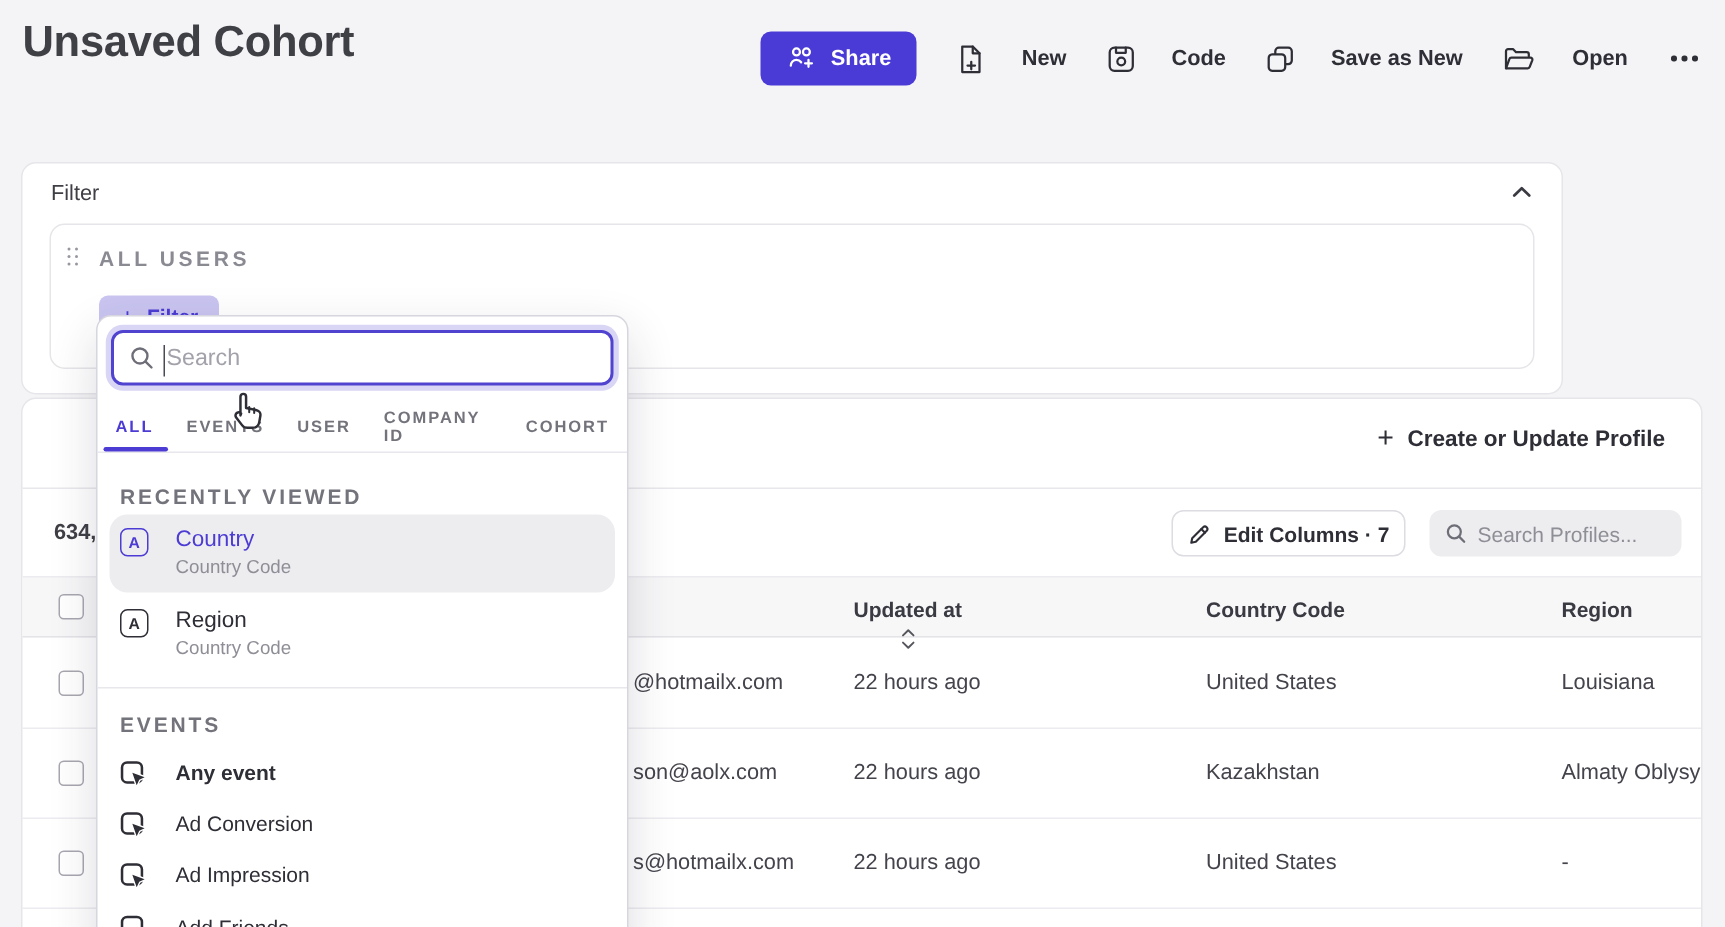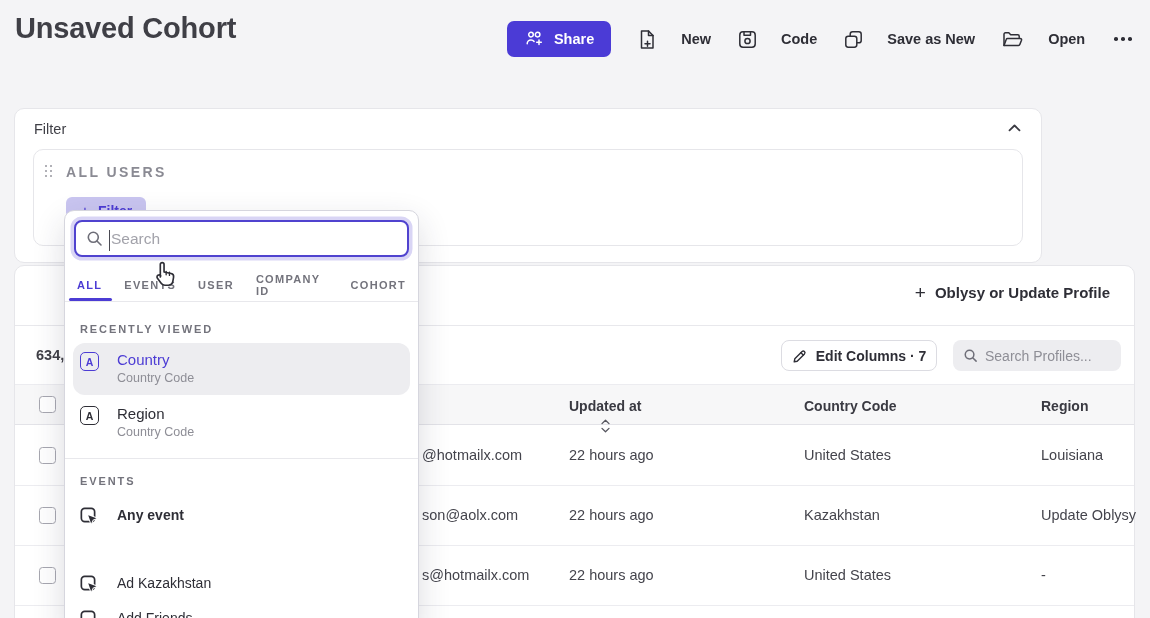--- a/index.html
+++ b/index.html
@@ -44,21 +44,21 @@
     display:flex; align-items:center; gap:8px; padding:0 10px; }
   .search-box input { flex:1; border:none; outline:none; font-family:inherit; font-size:15.5px; color:#0369a1; background:transparent; }
   .search-box input::placeholder { color:#a2a2aa; }
   .caret { left:33px; top:8px; width:1.4px; height:21px; background:#4a4a52; }
   .tabs { left:0; right:0; top:58px; height:33px; display:flex; align-items:center; gap:22px;
     padding:0 12px; border-bottom:1px solid #e8e8ec; }
   .tab { font-size:11px; font-weight:700; letter-spacing:1.3px; color:#73737c; cursor:pointer; position:relative; }
   .tab.active { color:#4c3cd4; }
   .tab.active::after { content:""; position:absolute; left:-8px; right:-10px; bottom:-10px; height:2.6px;
     background:#4c3cd4; border-radius:2px; }
-  .section-header { font-size:11px; font-weight:700; letter-spacing:1.9px; color:#73737c; }
+  .section-header { font-size:14px; font-weight:700; letter-spacing:1.9px; color:#73737c; }
   .dd-item { left:8px; right:8px; border-radius:12px; cursor:pointer; }
   .dd-item.selected { background:#ededf0; }
   .prop-icon { left:7px; top:9px; width:19px; height:19px; border:1.7px solid #2e2e36; border-radius:5px;
     display:flex; align-items:center; justify-content:center; font-size:10.5px; font-weight:700; color:#2e2e36; }
   .prop-icon.purple { border-color:#4c3cd4; color:#4c3cd4; }
   .prop-icon::before { content:"A"; }
   .dd-item .label { left:44px; top:8px; font-size:15px; color:#2e2e36; }
   .dd-item.selected .label { color:#4c3cd4; }
   .dd-item .sublabel { left:44px; top:28px; font-size:12.5px; color:#8e8e96; }
   .dd-divider { left:0; right:0; height:1px; background:#e8e8ec; }
@@ -189,21 +189,21 @@
     <button class="abs add-filter-btn">
       <span class="plus">+</span>
       <span>Filter</span>
     </button>
   </div>
 </div>
 
 <div class="abs profiles-panel">
   <button class="abs create-btn">
     <span class="plus">+</span>
-    <span>Oblysy or Update Profile</span>
+    <span>Create or Update Profile</span>
   </button>
   <div class="abs panel-divider"></div>
 
   <div class="abs total-count">634,6</div>
 
   <button class="abs edit-columns-btn">
     <span>
       <svg width="16" height="16" viewBox="0 0 16 16" fill="none" stroke="#2e2e36" stroke-width="1.4" stroke-linejoin="round" stroke-linecap="round">
         <path d="M2.2 13.8l.6-3L10.1 3.5a1.7 1.7 0 0 1 2.4 2.4L5.2 13.2l-3 .6z"></path>
         <path d="M8.9 4.7l2.4 2.4"></path>
@@ -246,21 +246,21 @@
     <div class="abs td col-email">@hotmailx.com</div>
     <div class="abs td col-updated">22 hours ago</div>
     <div class="abs td col-country">United States</div>
     <div class="abs td col-region">Louisiana</div>
   </div>
   <div class="abs table-row" style="top:220px;">
     <div class="abs checkbox row-cb"></div>
     <div class="abs td col-email">son@aolx.com</div>
     <div class="abs td col-updated">22 hours ago</div>
     <div class="abs td col-country">Kazakhstan</div>
-    <div class="abs td col-region">Update Oblysy</div>
+    <div class="abs td col-region">Almaty Oblysy</div>
   </div>
   <div class="abs table-row" style="top:280px;">
     <div class="abs checkbox row-cb"></div>
     <div class="abs td col-email">s@hotmailx.com</div>
     <div class="abs td col-updated">22 hours ago</div>
     <div class="abs td col-country">United States</div>
     <div class="abs td col-region">-</div>
   </div>
 </div>
 
@@ -306,30 +306,40 @@
     <span class="abs evt-icon">
       <svg width="18" height="18" viewBox="0 0 16 16">
         <rect x="1.2" y="1.2" width="11.8" height="11.8" rx="3" fill="none" stroke="#2e2e36" stroke-width="1.5"></rect>
         <path d="M7.3 7.3L14.6 9.9 11.4 11.4 9.9 14.6Z" fill="#2e2e36" stroke="#ffffff" stroke-width="1.7"></path>
         <path d="M7.3 7.3L14.6 9.9 11.4 11.4 9.9 14.6Z" fill="#2e2e36"></path>
       </svg>
     </span>
     <div class="abs label bold">Any event</div>
   </div>
 
+  <div class="abs event-item" style="top:322px;">
+    <span class="abs evt-icon">
+      <svg width="18" height="18" viewBox="0 0 16 16">
+        <rect x="1.2" y="1.2" width="11.8" height="11.8" rx="3" fill="none" stroke="#2e2e36" stroke-width="1.5"></rect>
+        <path d="M7.3 7.3L14.6 9.9 11.4 11.4 9.9 14.6Z" fill="#2e2e36" stroke="#ffffff" stroke-width="1.7"></path>
+        <path d="M7.3 7.3L14.6 9.9 11.4 11.4 9.9 14.6Z" fill="#2e2e36"></path>
+      </svg>
+    </span>
+    <div class="abs label">Ad Conversion</div>
+  </div>
 
   <div class="abs event-item" style="top:356px;">
     <span class="abs evt-icon">
       <svg width="18" height="18" viewBox="0 0 16 16">
         <rect x="1.2" y="1.2" width="11.8" height="11.8" rx="3" fill="none" stroke="#2e2e36" stroke-width="1.5"></rect>
         <path d="M7.3 7.3L14.6 9.9 11.4 11.4 9.9 14.6Z" fill="#2e2e36" stroke="#ffffff" stroke-width="1.7"></path>
         <path d="M7.3 7.3L14.6 9.9 11.4 11.4 9.9 14.6Z" fill="#2e2e36"></path>
       </svg>
     </span>
-    <div class="abs label">Ad Kazakhstan</div>
+    <div class="abs label">Ad Impression</div>
   </div>
 
   <div class="abs event-item" style="top:391px;">
     <span class="abs evt-icon">
       <svg width="18" height="18" viewBox="0 0 16 16">
         <rect x="1.2" y="1.2" width="11.8" height="11.8" rx="3" fill="none" stroke="#2e2e36" stroke-width="1.5"></rect>
         <path d="M7.3 7.3L14.6 9.9 11.4 11.4 9.9 14.6Z" fill="#2e2e36" stroke="#ffffff" stroke-width="1.7"></path>
         <path d="M7.3 7.3L14.6 9.9 11.4 11.4 9.9 14.6Z" fill="#2e2e36"></path>
       </svg>
     </span>

